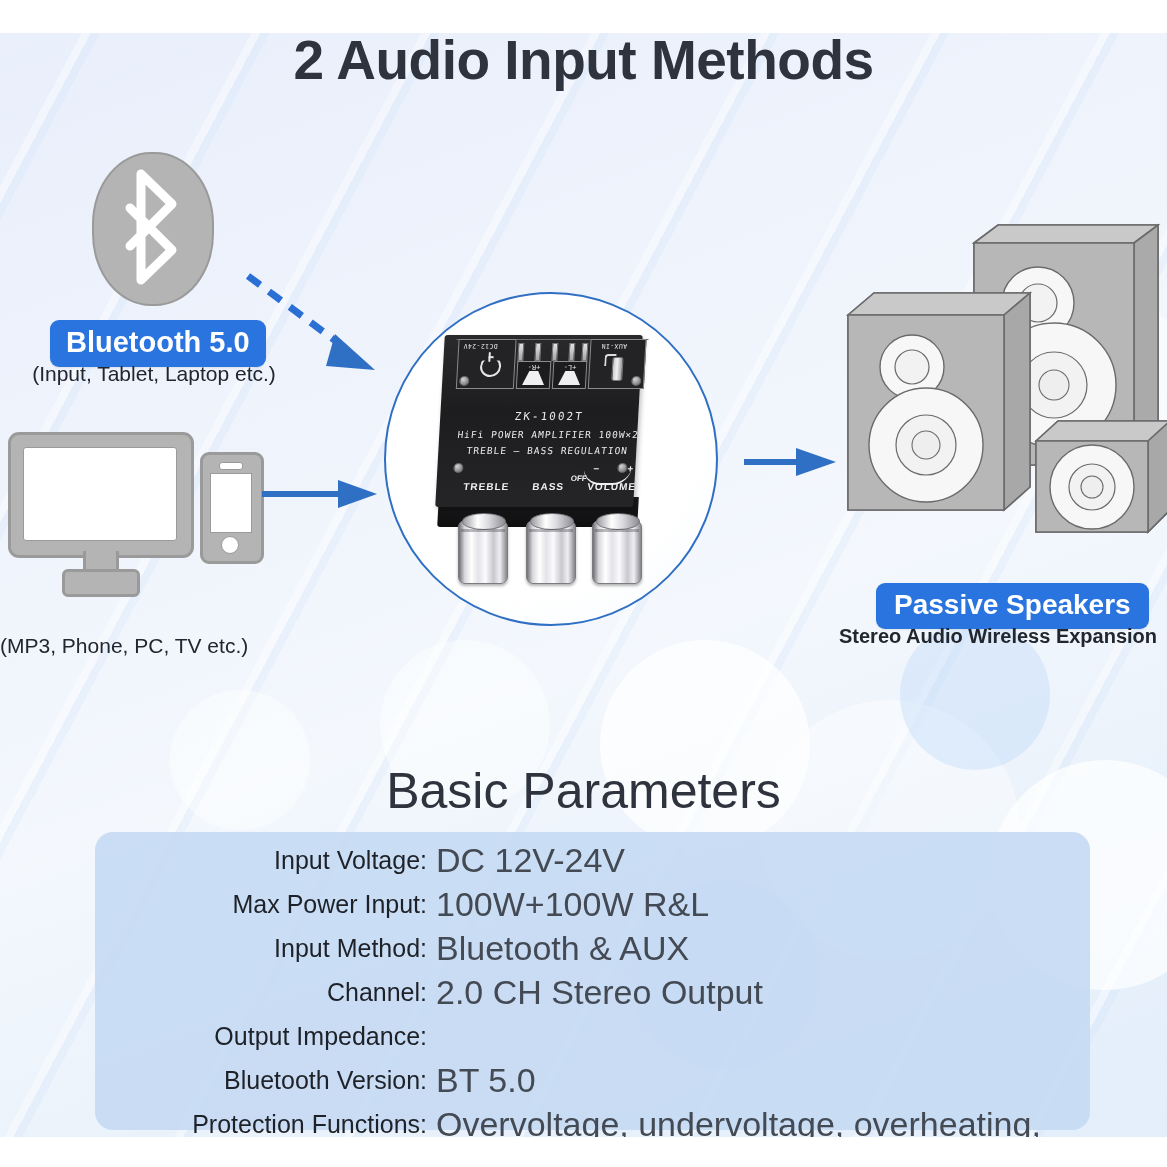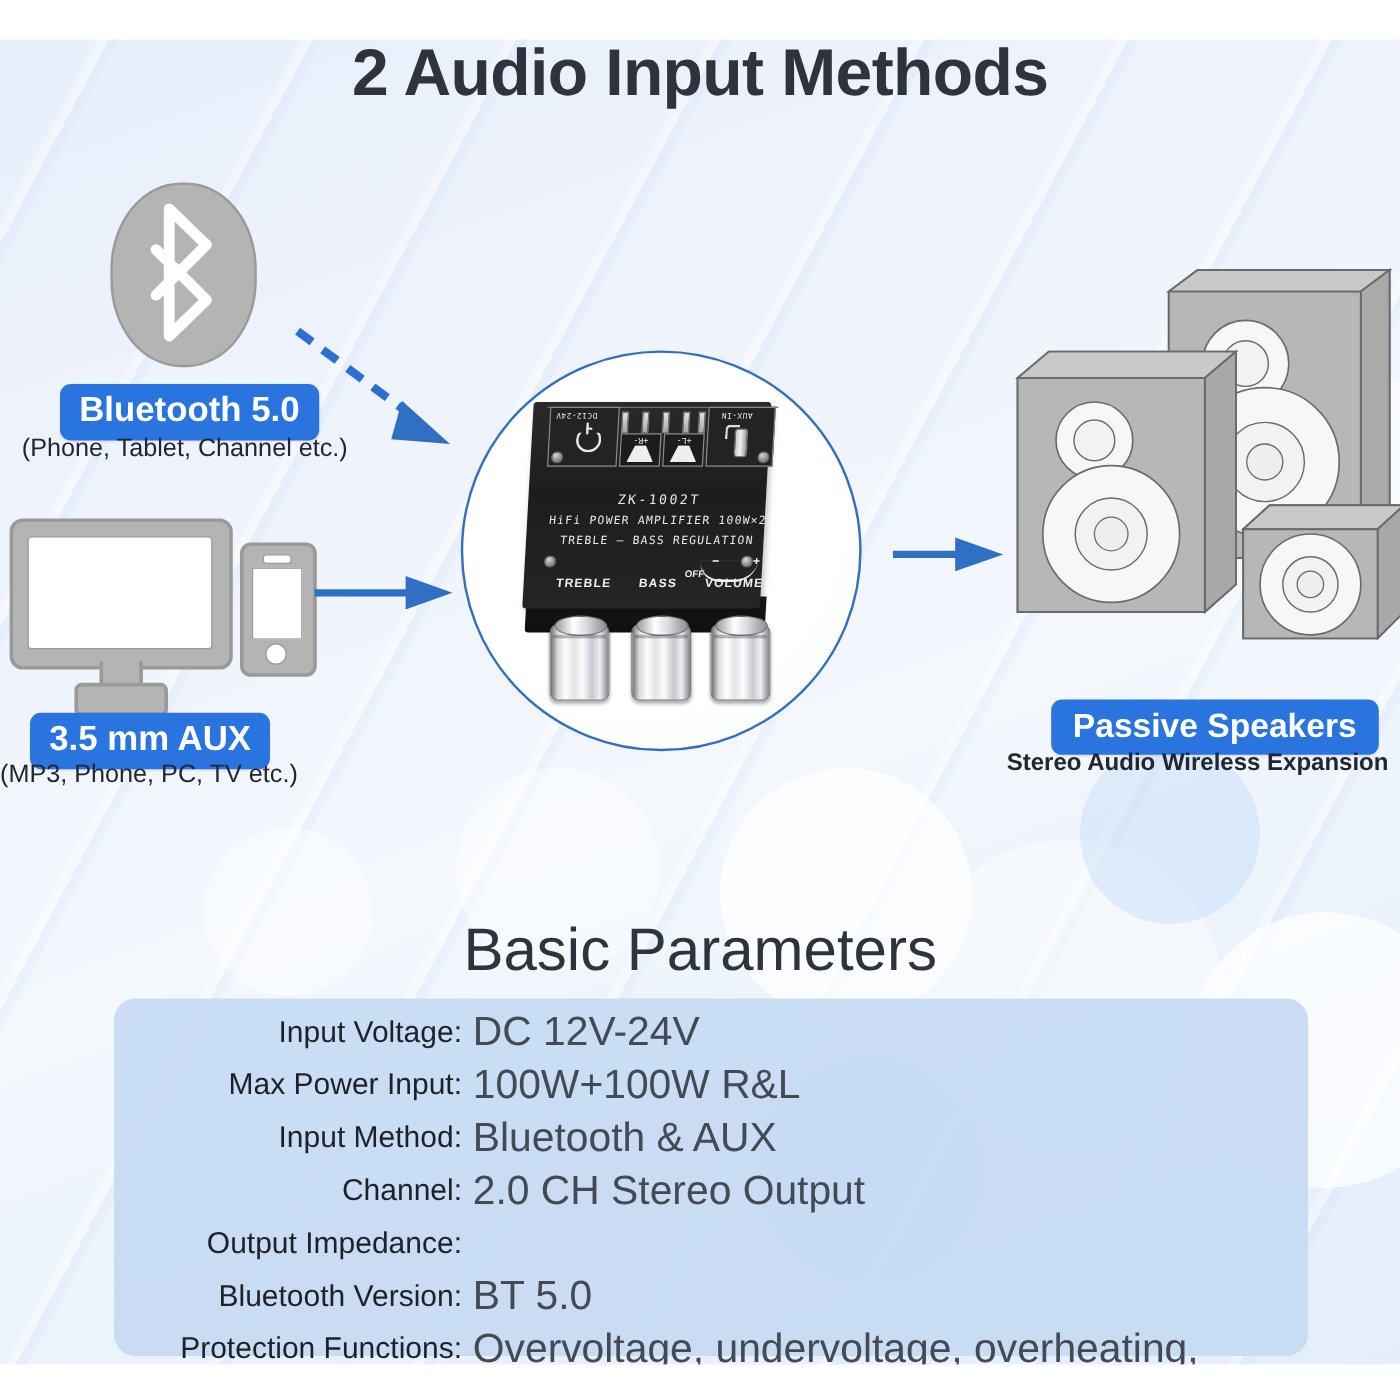--- a/index.html
+++ b/index.html
@@ -250,21 +250,21 @@
     position:absolute;left:95px;top:832px;width:995px;height:298px;
     background:#c5daf3;border-radius:18px;z-index:4;opacity:.92;
   }
   .spec-table{
     position:absolute;left:95px;top:832px;width:995px;z-index:5;
     padding-top:8px;
   }
   .spec-row{display:flex;align-items:flex-start;margin-bottom:4px;}
   .spec-key{
     width:290px;text-align:right;padding-right:9px;
-    font-size:25px;color:#1e2228;line-height:40px;white-space:nowrap;
+    font-size:25px;color:#1e2228;line-height:40px;white-space:nowrap;padding-left:42px;
   }
   .spec-val{
     flex:1;font-size:34px;color:#444a54;line-height:40px;max-width:660px;
   }
 </style>
 </head>
 <body>
 
 <div id="page">
 
@@ -285,35 +285,34 @@
 
   <div class="h1">2 Audio Input Methods</div>
 
   <div class="bt-icon-wrap">
     <div class="bt-pill"></div>
     <svg width="118" height="150" viewBox="0 0 118 150" style="position:absolute;left:0;top:0;">
       <path d="M49 22 L49 128 L80 98 L38 56 M38 94 L80 52 L49 22" fill="none" stroke="#ffffff" stroke-width="9" stroke-linejoin="round" stroke-linecap="round"></path>
     </svg>
   </div>
   <div class="badge bt-badge">Bluetooth 5.0</div>
-  <div class="bt-sub">(Phone, Tablet, Channel etc.)</div>
+  <div class="bt-sub">(Input, Tablet, Laptop etc.)</div>
 
   <div class="aux-devices">
     <div class="monitor-body">
       <div class="monitor-screen"></div>
     </div>
     <div class="monitor-neck"></div>
     <div class="monitor-base"></div>
     <div class="phone-body">
       <div class="phone-speaker"></div>
       <div class="phone-screen"></div>
       <div class="phone-home"></div>
     </div>
   </div>
-  <div class="badge aux-badge">3.5 mm AUX</div>
   <div class="aux-sub">(MP3, Phone, PC, TV etc.)</div>
 
   <svg class="arrow-svg" style="left:240px;top:262px;" width="200" height="130">
     <line x1="8" y1="14" x2="108" y2="88" stroke="#2a6fd4" stroke-width="7" stroke-dasharray="15,11" stroke-linecap="butt"></line>
     <path d="M95 72 L135 108 L86 104 Z" fill="#2f6fc4"></path>
   </svg>
 
   <svg class="arrow-svg" style="left:262px;top:472px;" width="150" height="44">
     <line x1="0" y1="22" x2="82" y2="22" stroke="#2f6fc4" stroke-width="6"></line>
     <path d="M76 8 L115 22 L76 36 Z" fill="#2f6fc4"></path>

